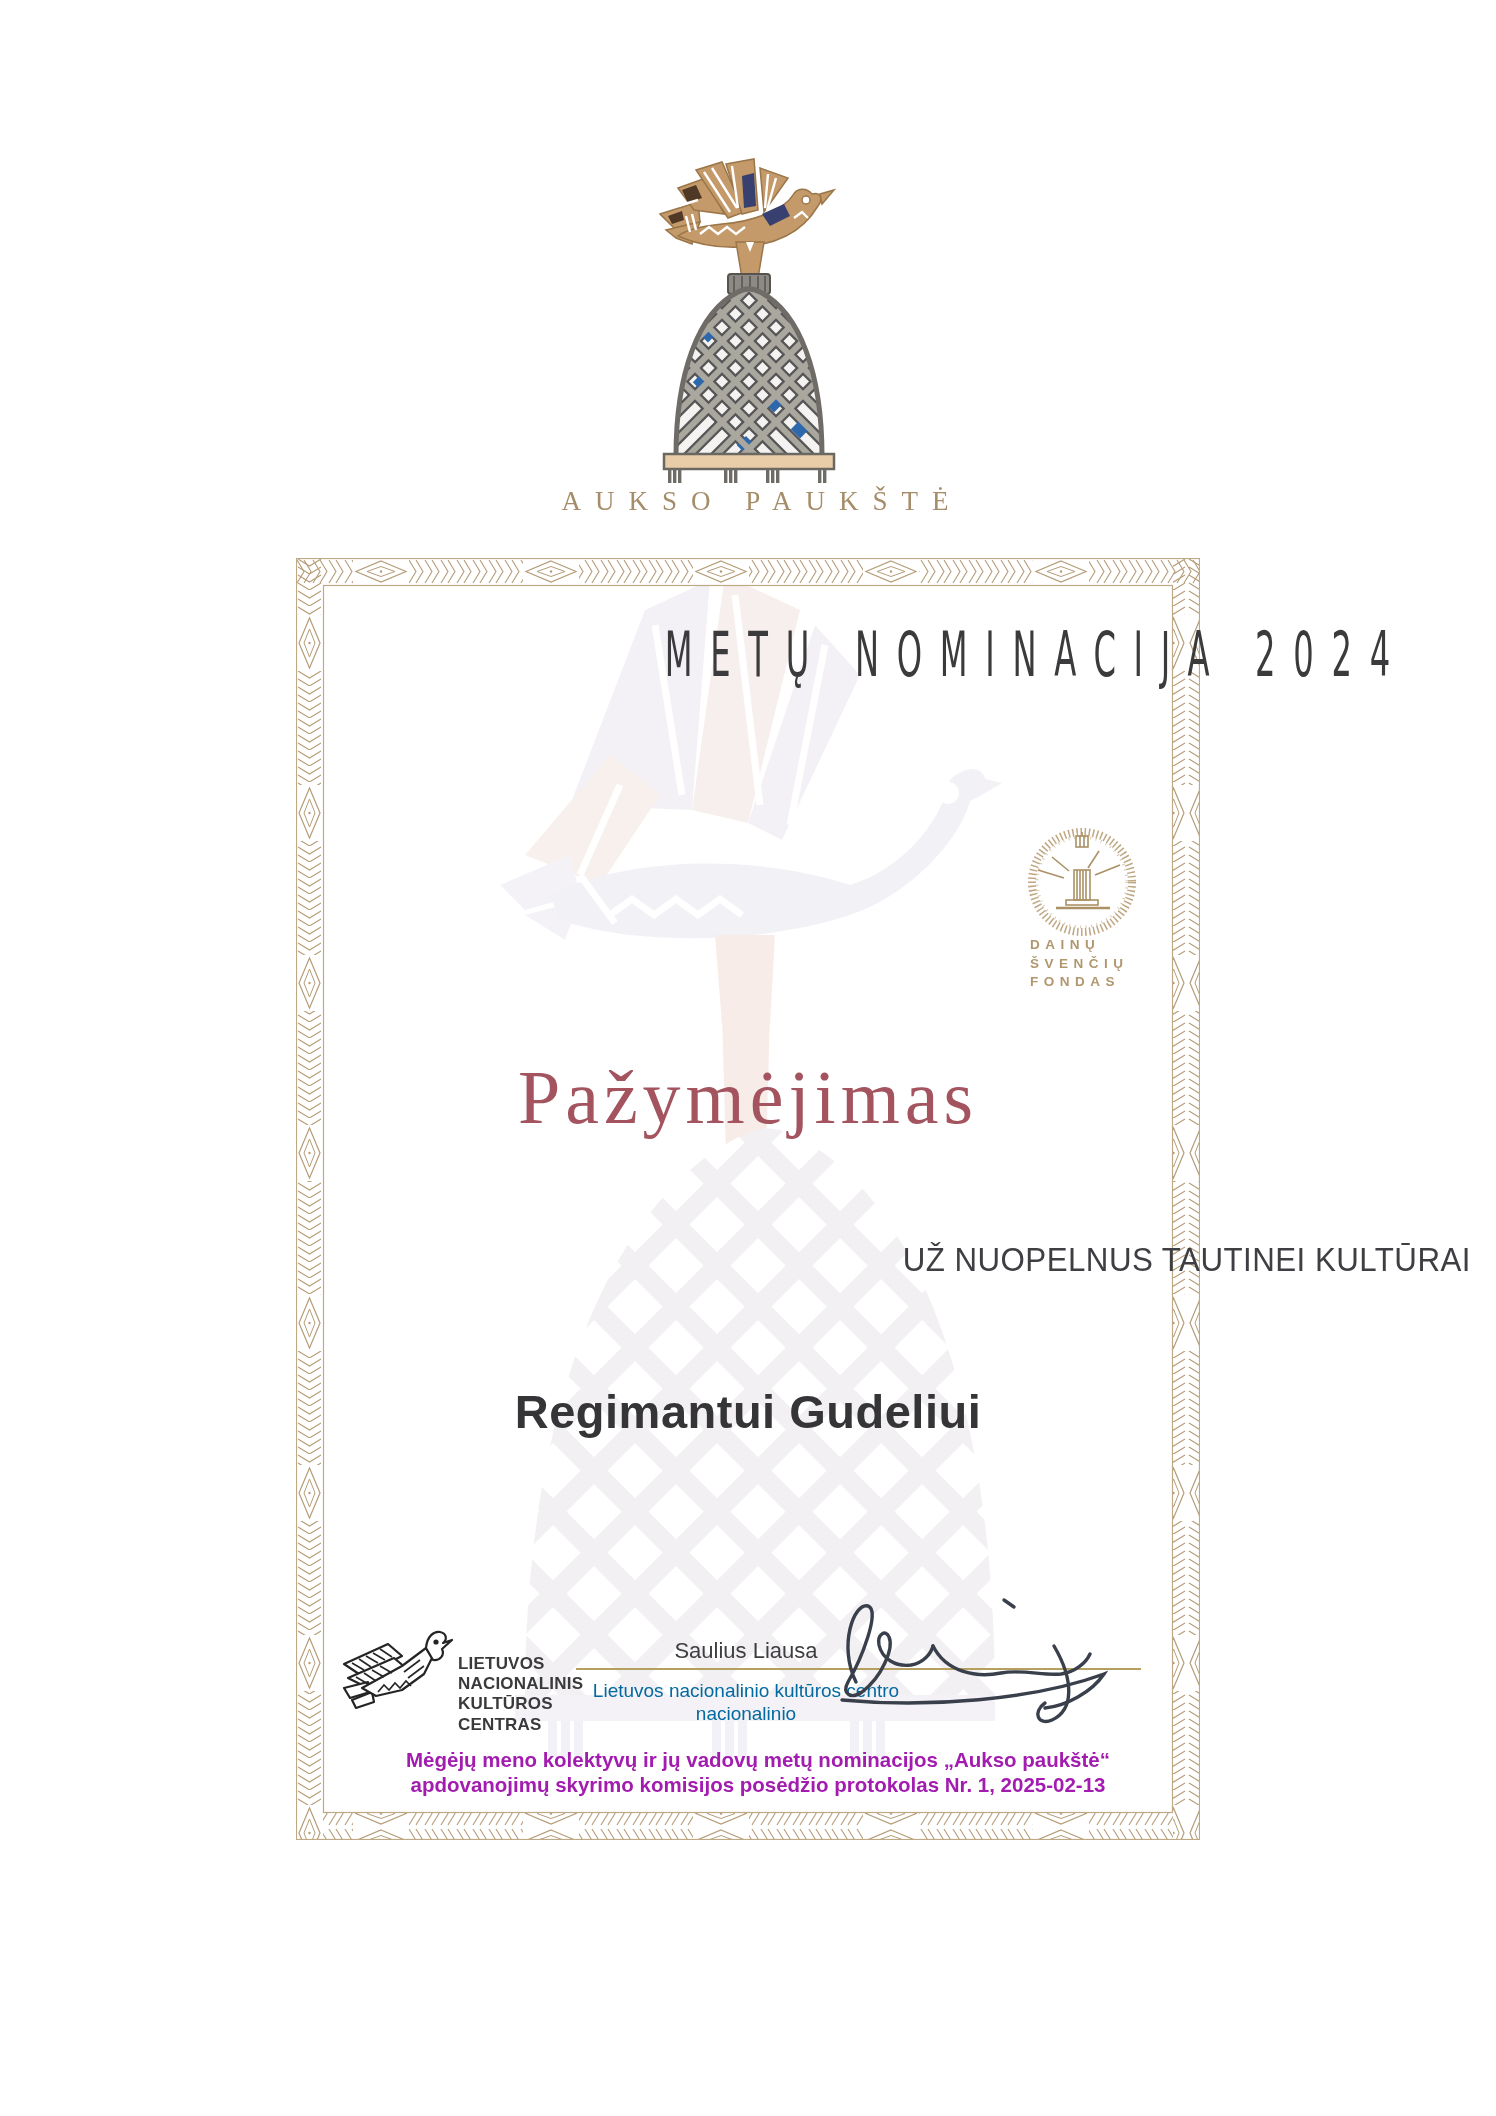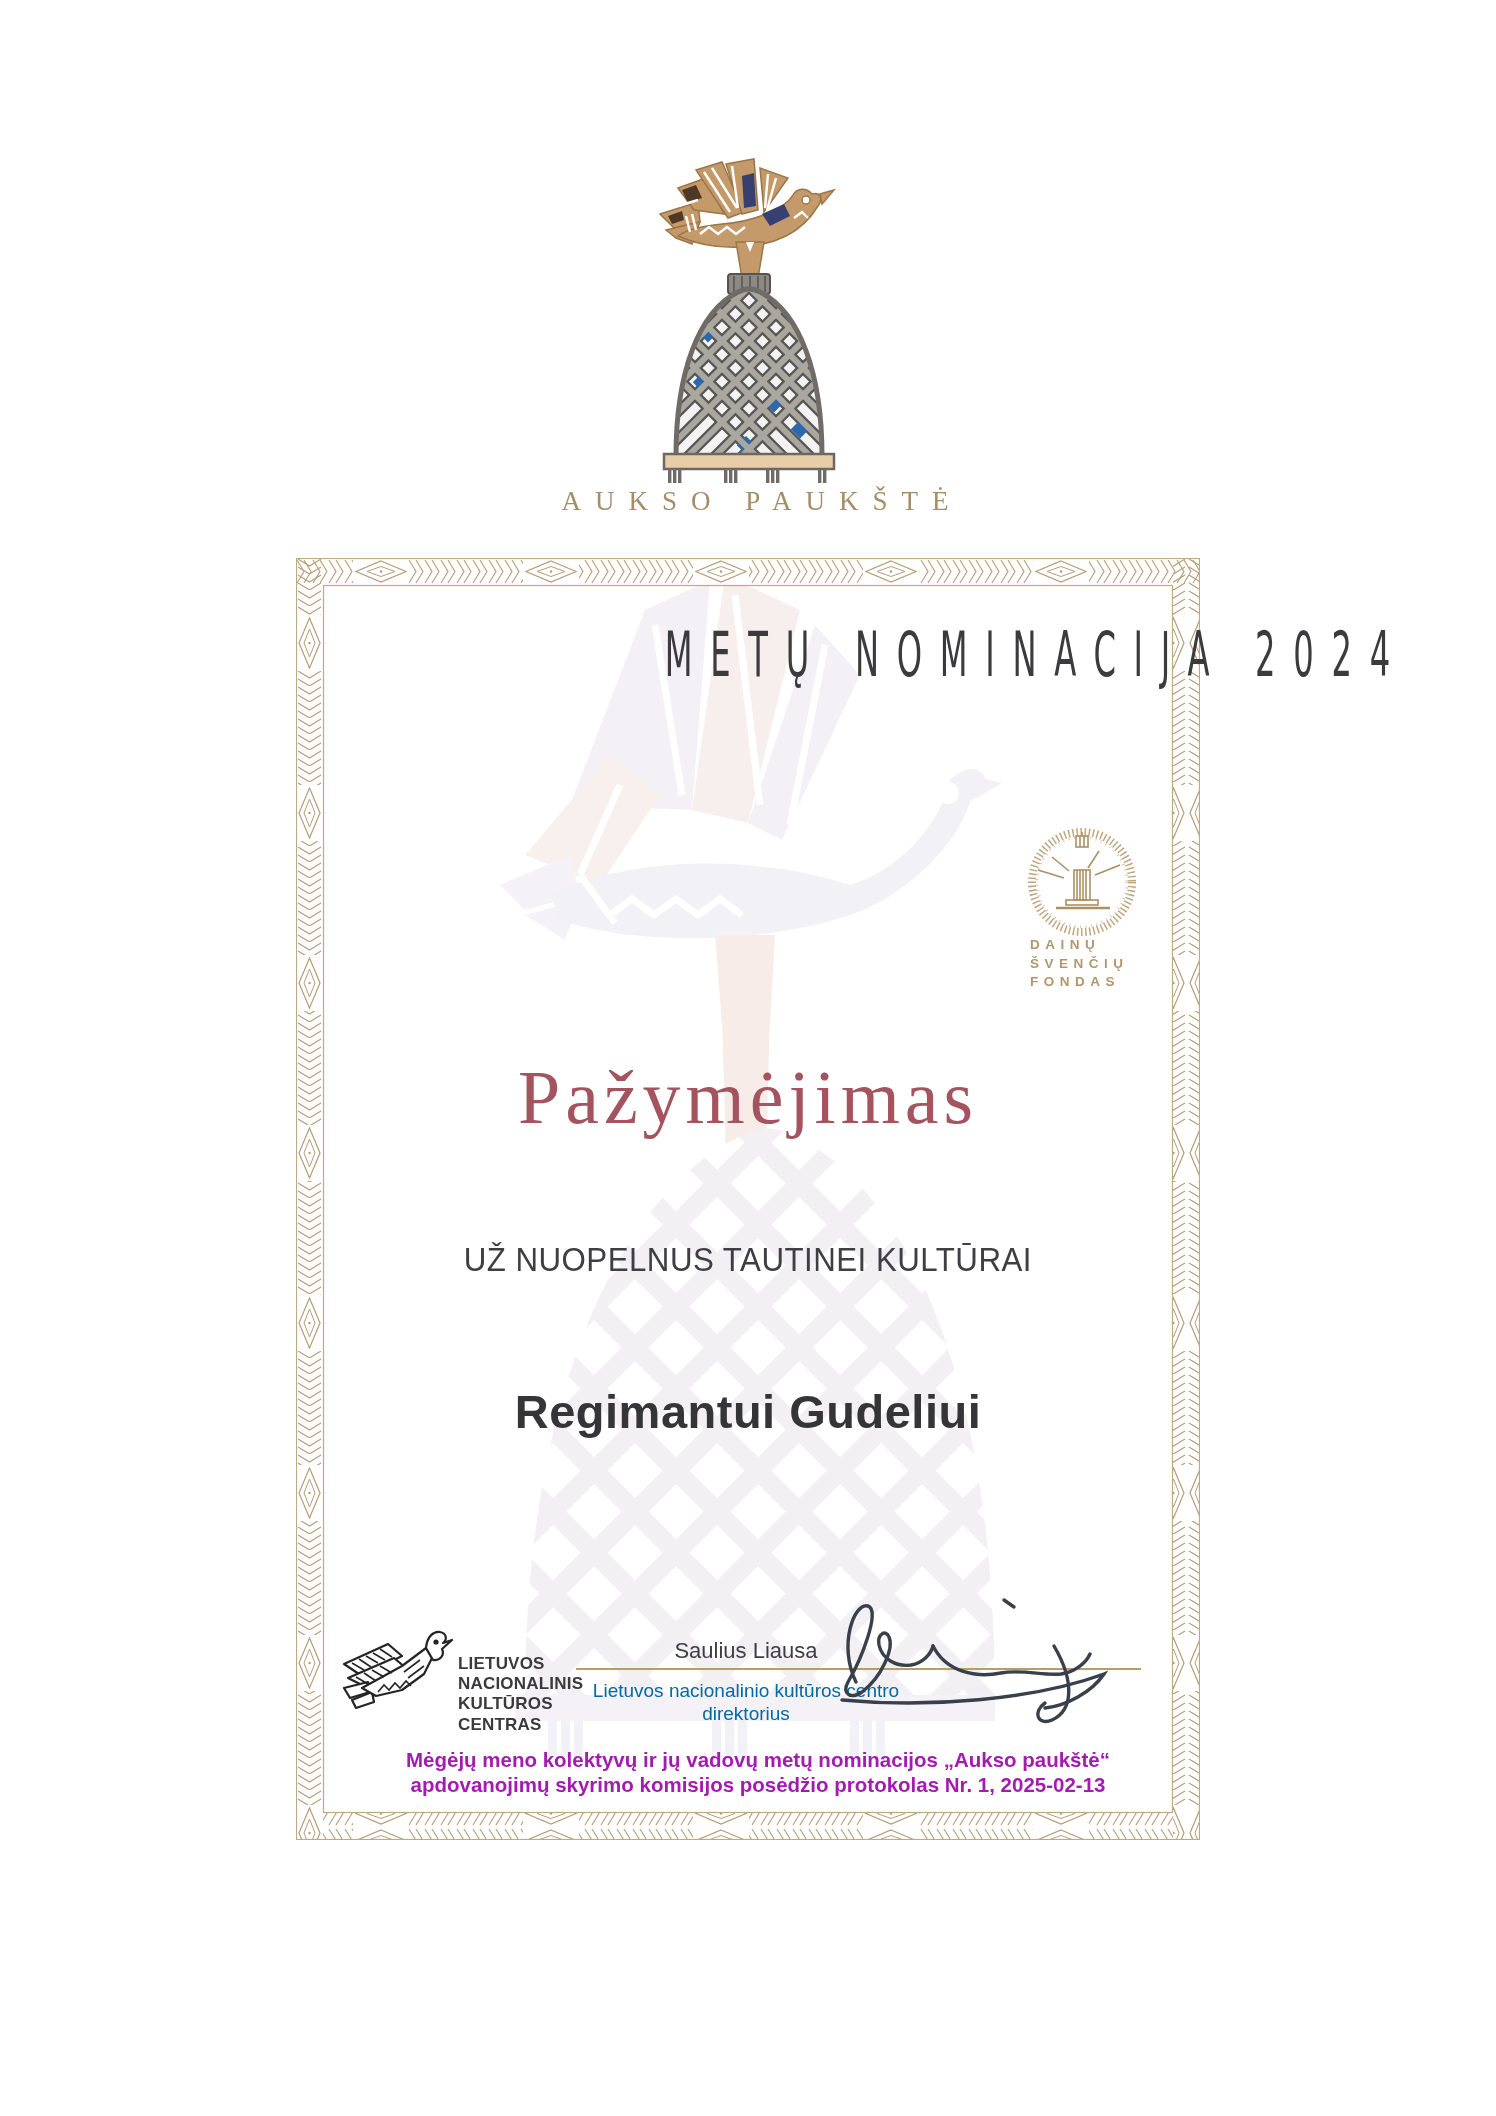--- a/index.html
+++ b/index.html
@@ -12,21 +12,21 @@
   .brand-line{top:486px;font-family:"Liberation Serif",serif;font-size:27px;
       letter-spacing:14px;padding-left:14px;color:#a68d6a;}
   .nomination{top:618px;color:#3b3b3d;white-space:nowrap;}
   .nomination span{display:inline-block;font-family:"DejaVu Sans",sans-serif;
       font-size:62px;font-weight:400;letter-spacing:34px;padding-left:34px;
       transform:scaleX(0.52);transform-origin:center;}
   .fund-text{left:1030px;top:936px;width:140px;color:#b1976e;font-size:13.5px;
       font-weight:700;letter-spacing:5.5px;line-height:18.5px;}
   .cert-title{top:1054px;font-family:"Liberation Serif",serif;font-size:76px;
       letter-spacing:5px;color:#a3545f;}
-  .merit{top:1240px;color:#3f3f43;white-space:nowrap;}
+  .merit{top:1240px;color:#3f3f43;white-space:nowrap;text-align:right;}
   .merit span{display:inline-block;font-size:34px;font-weight:400;letter-spacing:0.5px;
       transform:scaleX(0.92);transform-origin:center;}
   .honorific{top:1313px;font-size:30px;font-weight:700;color:#353538;}
   .recipient{top:1348px;font-size:47px;font-weight:700;letter-spacing:0.5px;color:#353538;margin-top:36px;}
   .issuer-text{left:458px;top:1634px;width:200px;color:#3a3a3c;font-size:17px;
       font-weight:700;line-height:20.2px;letter-spacing:0.2px;margin-top:20px;}
   .sig-name{left:596px;top:1638px;width:300px;text-align:center;font-size:22px;color:#3e3e42;}
   .sig-line{left:576px;top:1668px;width:565px;height:2px;background:#b6a05f;}
   .sig-title{left:546px;width:400px;text-align:center;font-size:19px;color:#0369a1;}
   .sig-title1{top:1680px;}
@@ -317,21 +317,21 @@
   <div class="abs issuer-text">
     <div>LIETUVOS</div>
     <div>NACIONALINIS</div>
     <div>KULTŪROS</div>
     <div>CENTRAS</div>
   </div>
 
   <div class="abs sig-name">Saulius Liausa</div>
   <div class="abs sig-line"></div>
   <div class="abs sig-title sig-title1">Lietuvos nacionalinio kultūros centro</div>
-  <div class="abs sig-title sig-title2">direktorius</div>
+  <div class="abs sig-title sig-title2">nacionalinio</div>
   <svg class="abs" style="left:798px;top:1584px" width="320" height="140" viewBox="0 0 320 140">
     <g fill="none" stroke="#39404c" stroke-width="3.4" stroke-linecap="round">
       <path d="M58 98 C40 62 56 18 70 22 C83 26 63 76 50 98 C44 109 52 116 64 108 C84 93 96 64 91 53 C88 45 79 50 81 61 C84 75 98 83 113 81 C125 79 133 70 135 62"></path>
       <path d="M135 62 C148 88 178 94 203 89 C224 85 246 92 263 90 C277 88 288 79 292 70"></path>
       <path d="M44 116 C130 124 235 116 306 90 C294 108 268 122 247 124"></path>
       <path d="M256 62 C276 96 276 126 254 136 C240 142 234 128 247 119"></path>
       <path d="M206 16 l10 7"></path>
     </g>
   </svg>
 

